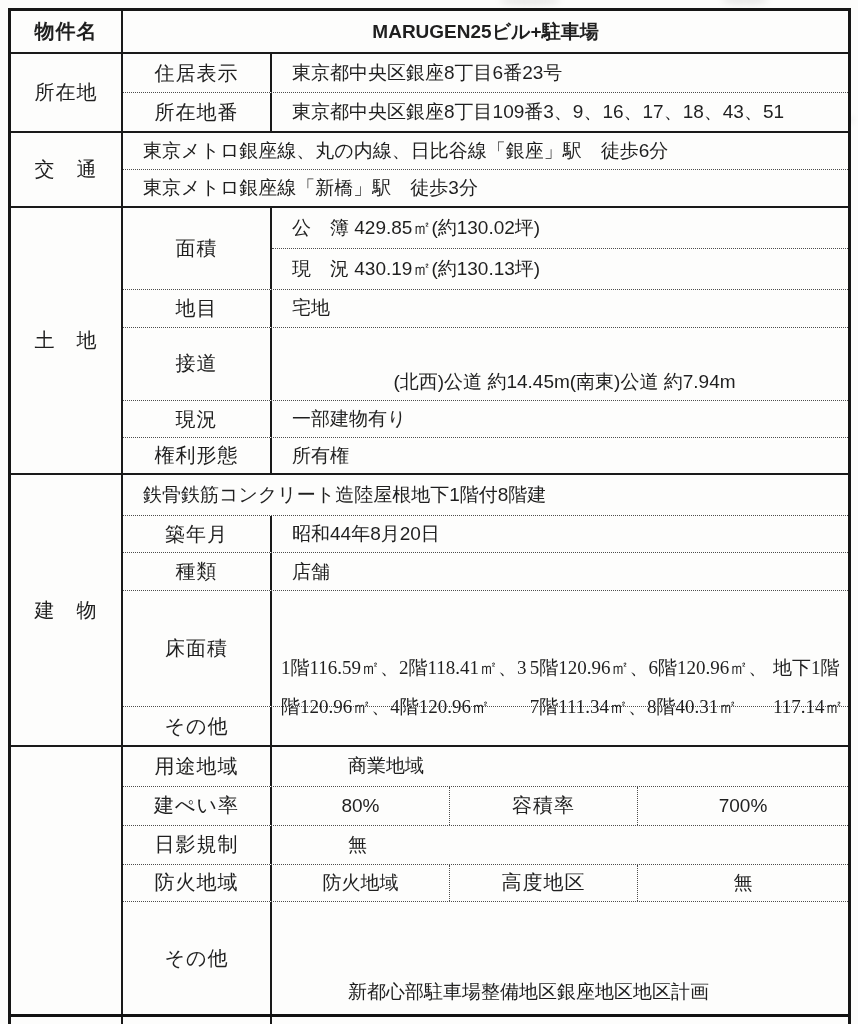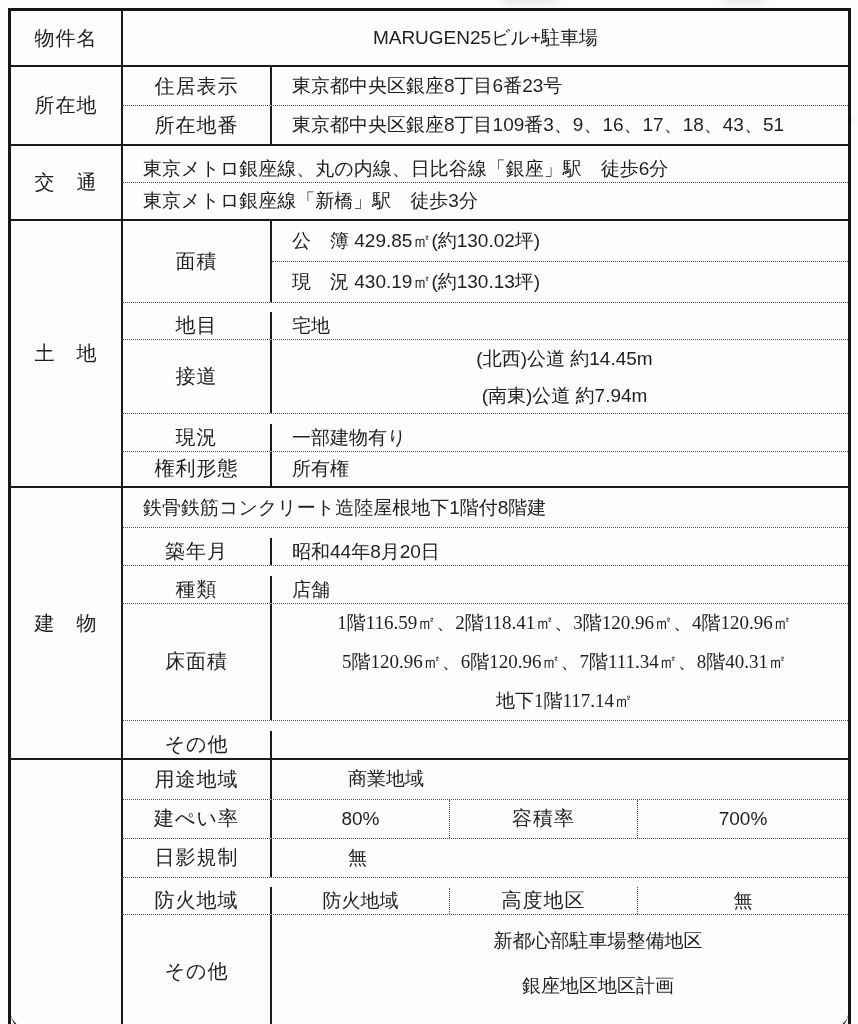--- a/index.html
+++ b/index.html
@@ -31,39 +31,39 @@
       display:flex;align-items:center;justify-content:center;box-sizing:border-box;}
   
   .stack{flex:1;display:flex;flex-direction:column;min-width:0;}
   .row{display:flex;box-sizing:border-box;}
   .row.dot{border-bottom:1px dotted #4d4d4d;}
   
   .c2{width:149px;flex:0 0 149px;border-right:2px solid #1a1a1a;
       display:flex;align-items:center;justify-content:center;box-sizing:border-box;}
   
   .c3{flex:1;display:flex;align-items:center;padding-left:20px;box-sizing:border-box;min-width:0;}
-  .c3.multi{flex-direction:column;align-items:center;justify-content:center;padding-left:9px;}
+  .c3.multi{flex-direction:row;align-items:flex-end;justify-content:center;padding-left:9px;}
   .c3.indent{padding-left:76px;}
   .c3.top{justify-content:flex-start;padding-top:3px;}
   .lbl{font-size:20px;letter-spacing:1px;}
   .val{font-size:19px;}
   .center{justify-content:center;padding-left:0;}
   .line37{line-height:37px;height:37px;display:flex;align-items:center;}
   .line39{line-height:39px;height:39px;display:flex;align-items:center;font-family:Liberation Serif, serif;}
   .line45{line-height:45px;height:45px;display:flex;align-items:center;}
   
   .subA{width:178px;flex:0 0 178px;border-right:1px dotted #4d4d4d;
         display:flex;align-items:center;justify-content:center;box-sizing:border-box;}
   .subB{width:188px;flex:0 0 188px;border-right:1px dotted #4d4d4d;
         display:flex;align-items:center;justify-content:center;box-sizing:border-box;}
-  .subC{flex:1;display:flex;align-items:center;justify-content:center;box-sizing:border-box;} .h40{height:40px;} .h39{height:39px;} .h38{height:38px;align-items:flex-end;}
+  .subC{flex:1;display:flex;align-items:center;justify-content:center;box-sizing:border-box;} .h40{height:40px;} .h39{height:39px;} .h38{height:38px;}
   .h37{height:37px;} .h41{height:41px;} .h35{height:35px;} .h74{height:74px;}
   .h82{height:82px;} .h117{height:117px;} .h113{height:113px;} .h10{height:10px;}
-  .s1{height:56px;} .s2{height:79px;} .s3{height:75px;}
-  .s4{height:267px;} .s5{height:272px;} .s6{height:270px;border-radius:16px;} .s7{height:10px;}
+  .s1{height:43px;font-weight:bold;} .s2{height:79px;} .s3{height:75px;}
+  .s4{height:267px;} .s5{height:272px;} .s6{height:270px;} .s7{height:10px;}
 </style>
 </head>
 <body>
 
 <div class="page">
 
   <div class="smudge sm1"></div>
   <div class="smudge sm2"></div>
   <div class="smudge sm3"></div>
 

